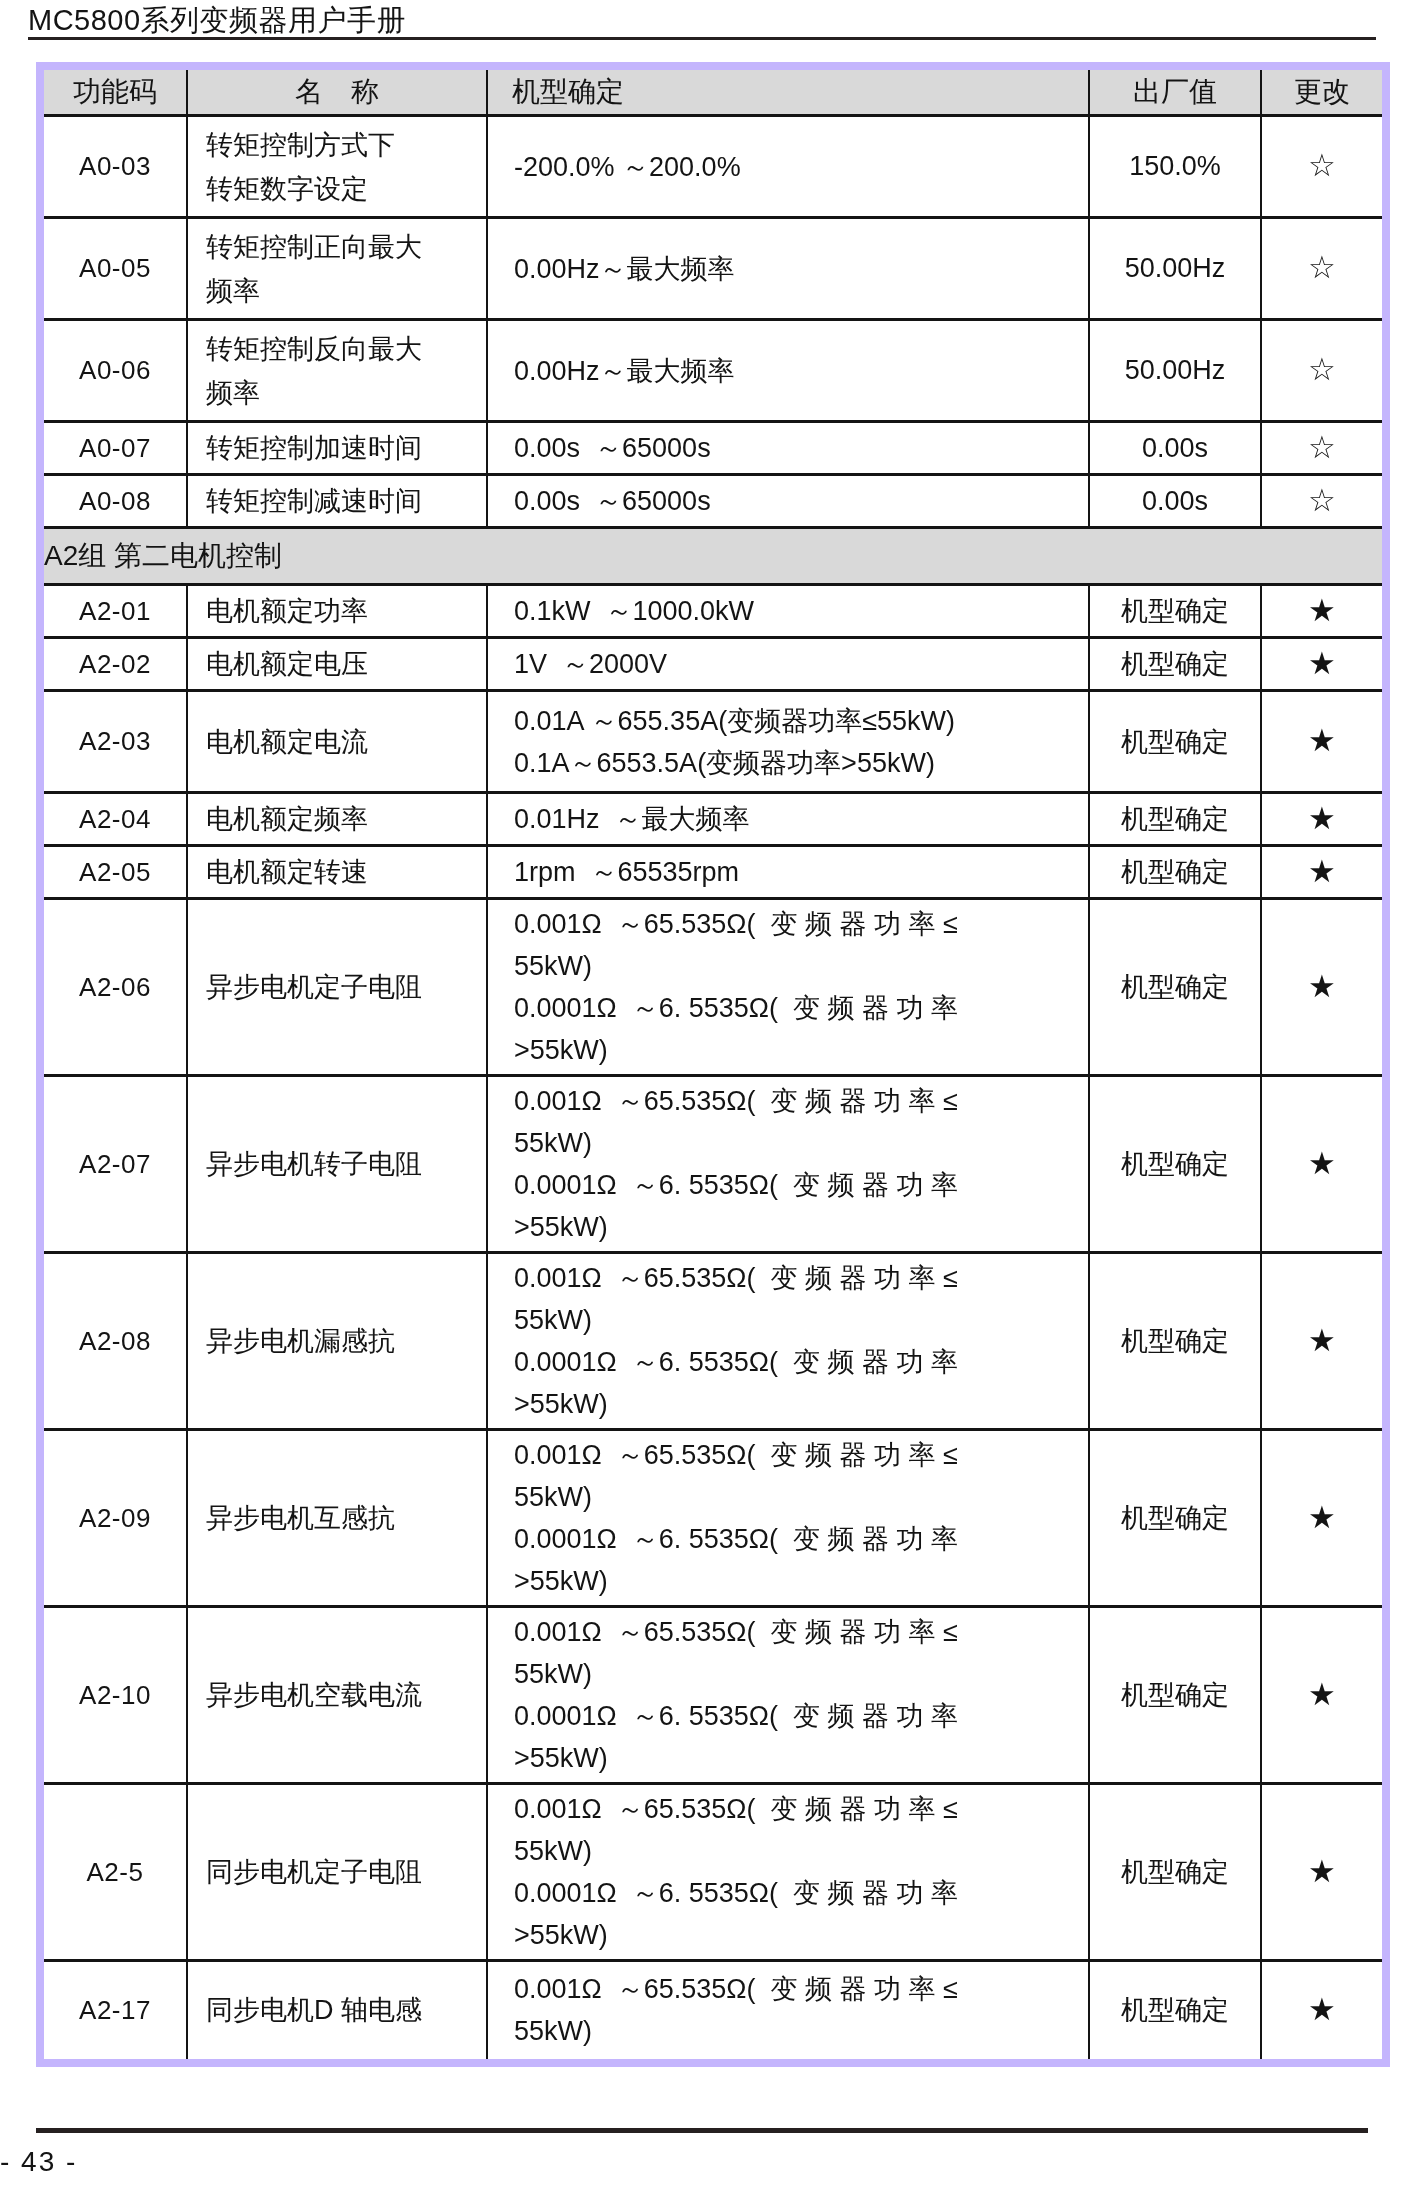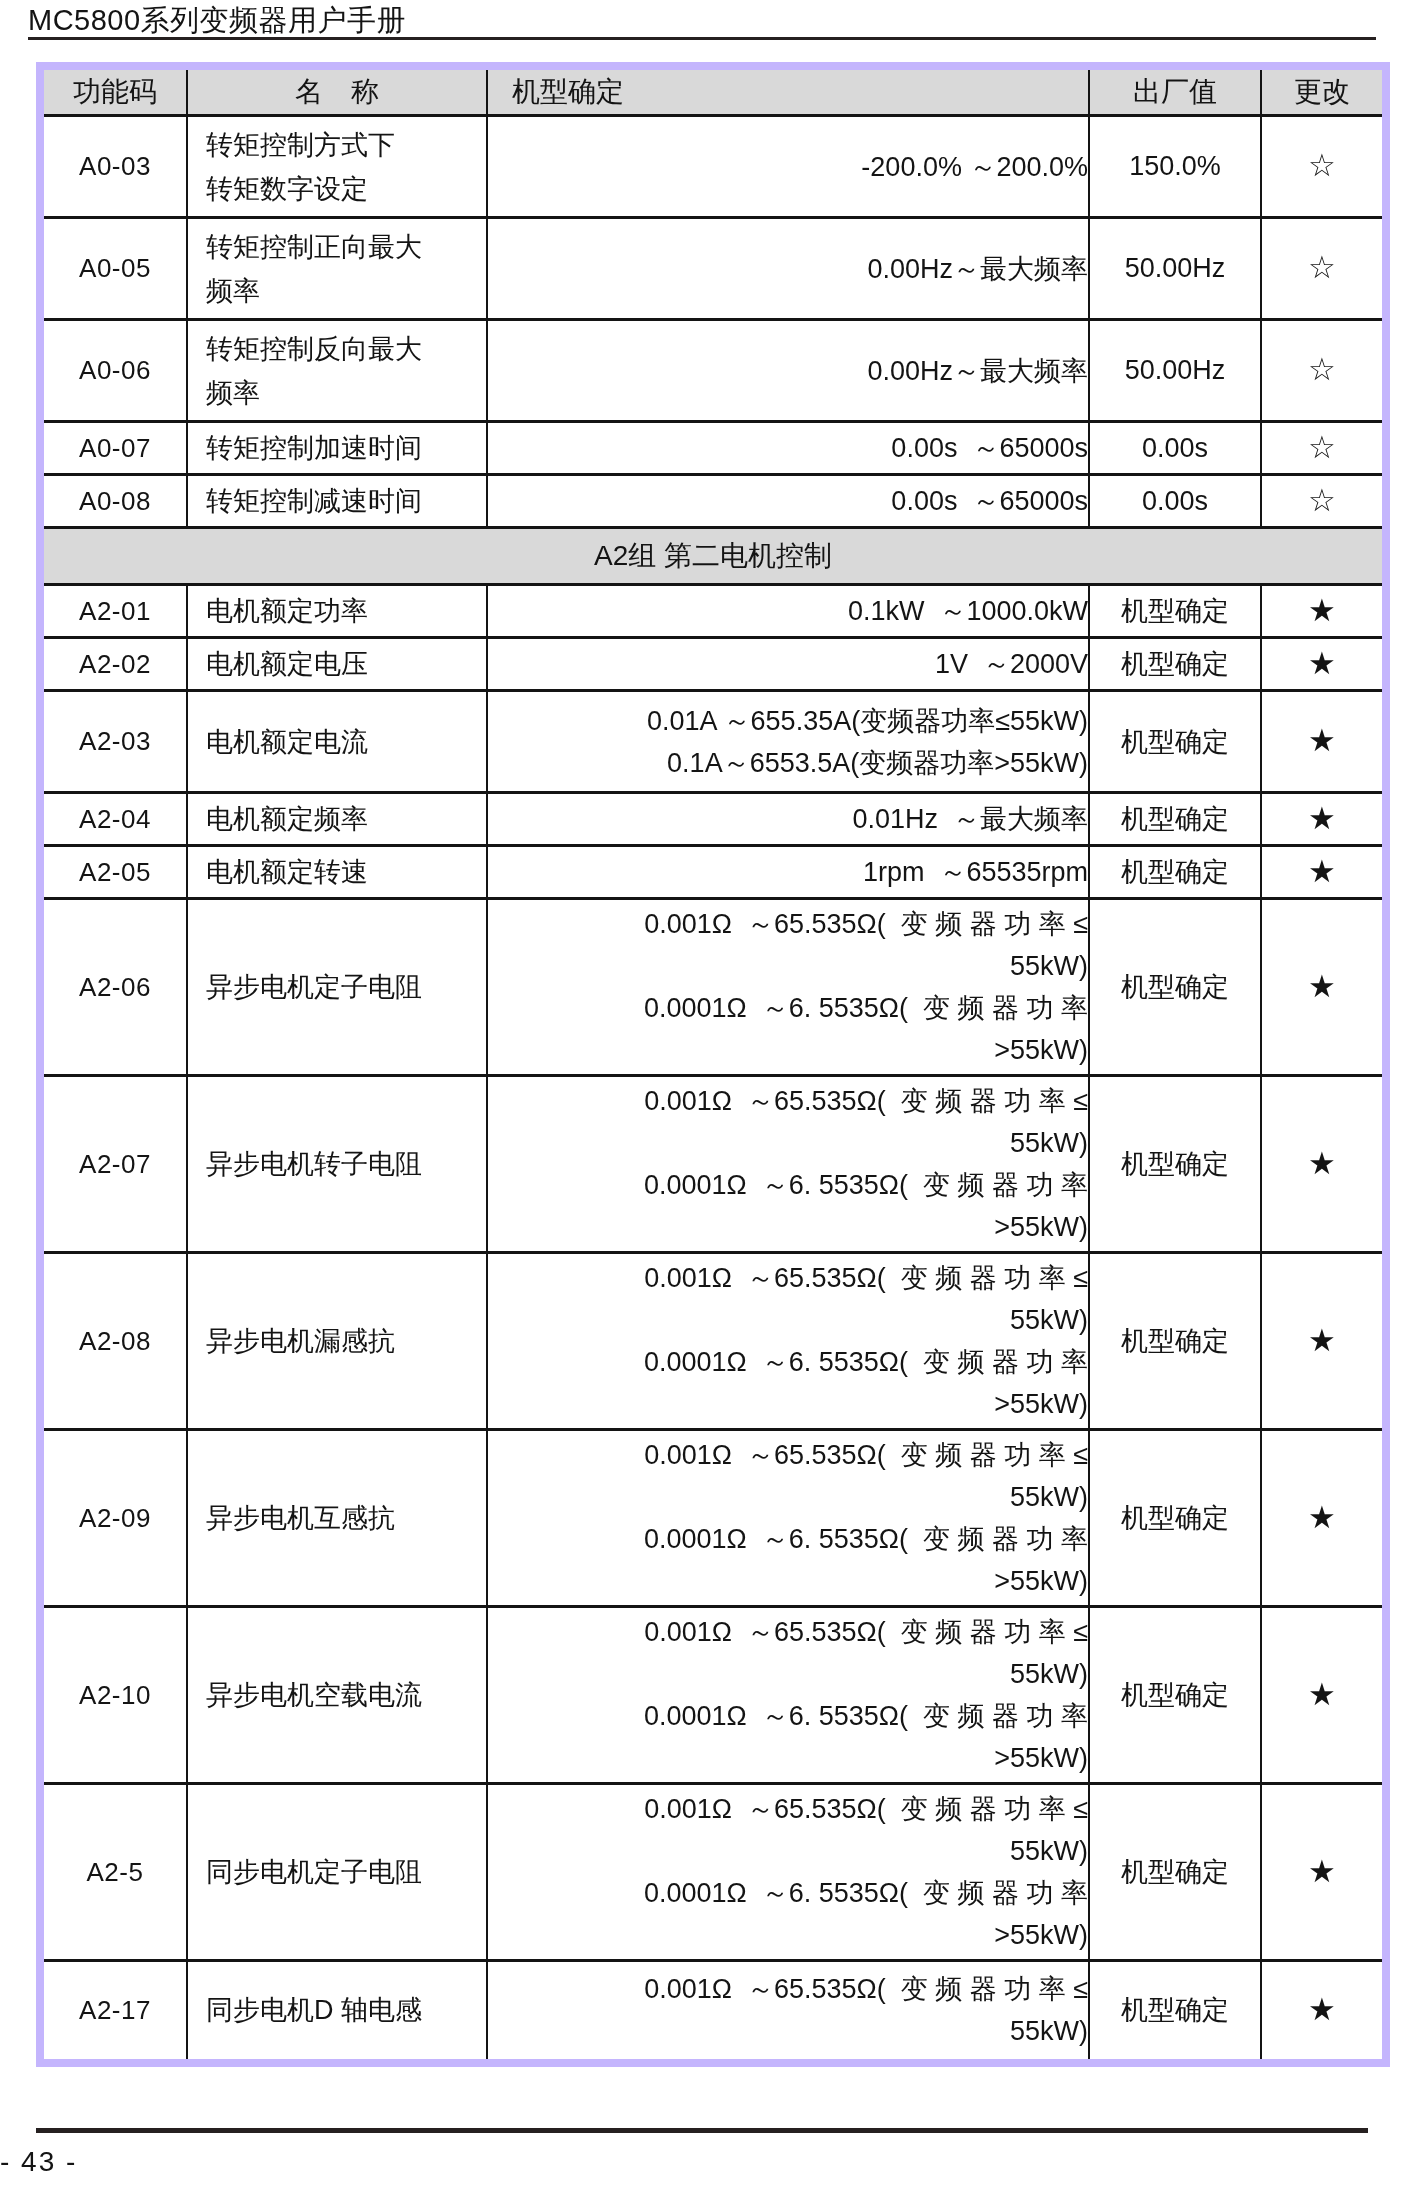--- a/index.html
+++ b/index.html
@@ -34,27 +34,27 @@
   }
   th{
     background:#d9d9d9;
     font-weight:normal;
     height:36px;font-size:28px;text-align:center;
   }
   th:nth-child(3){text-align:left;padding-left:24px;}
   td.code{text-align:center;font-size:26px;letter-spacing:0.5px;}
   td.name{text-align:left;padding-left:18px;}
   td.name .ln{line-height:44px;white-space:pre-wrap;}
-  td.range{text-align:right;padding-left:26px;}
+  td.range{text-align:left;padding-left:26px;}
   td.range .ln{line-height:42px;white-space:pre-wrap;}
   td.def{text-align:center;}
   td.change{text-align:center;}
   td.change .star{font-size:31px;line-height:31px;display:inline-block;}
   td.section{
-    background:#d9d9d9;text-align:center;
+    background:#d9d9d9;text-align:left;
     height:48px;font-size:28px;
   }
   tr.h1{height:51px;}
   tr.h2{height:102px;}
   tr.h4{height:170px;}
   .footer-rule{
     position:absolute;left:36px;top:2128px;
     width:1332px;height:5px;background:#262020;
   }
   .page-number{

